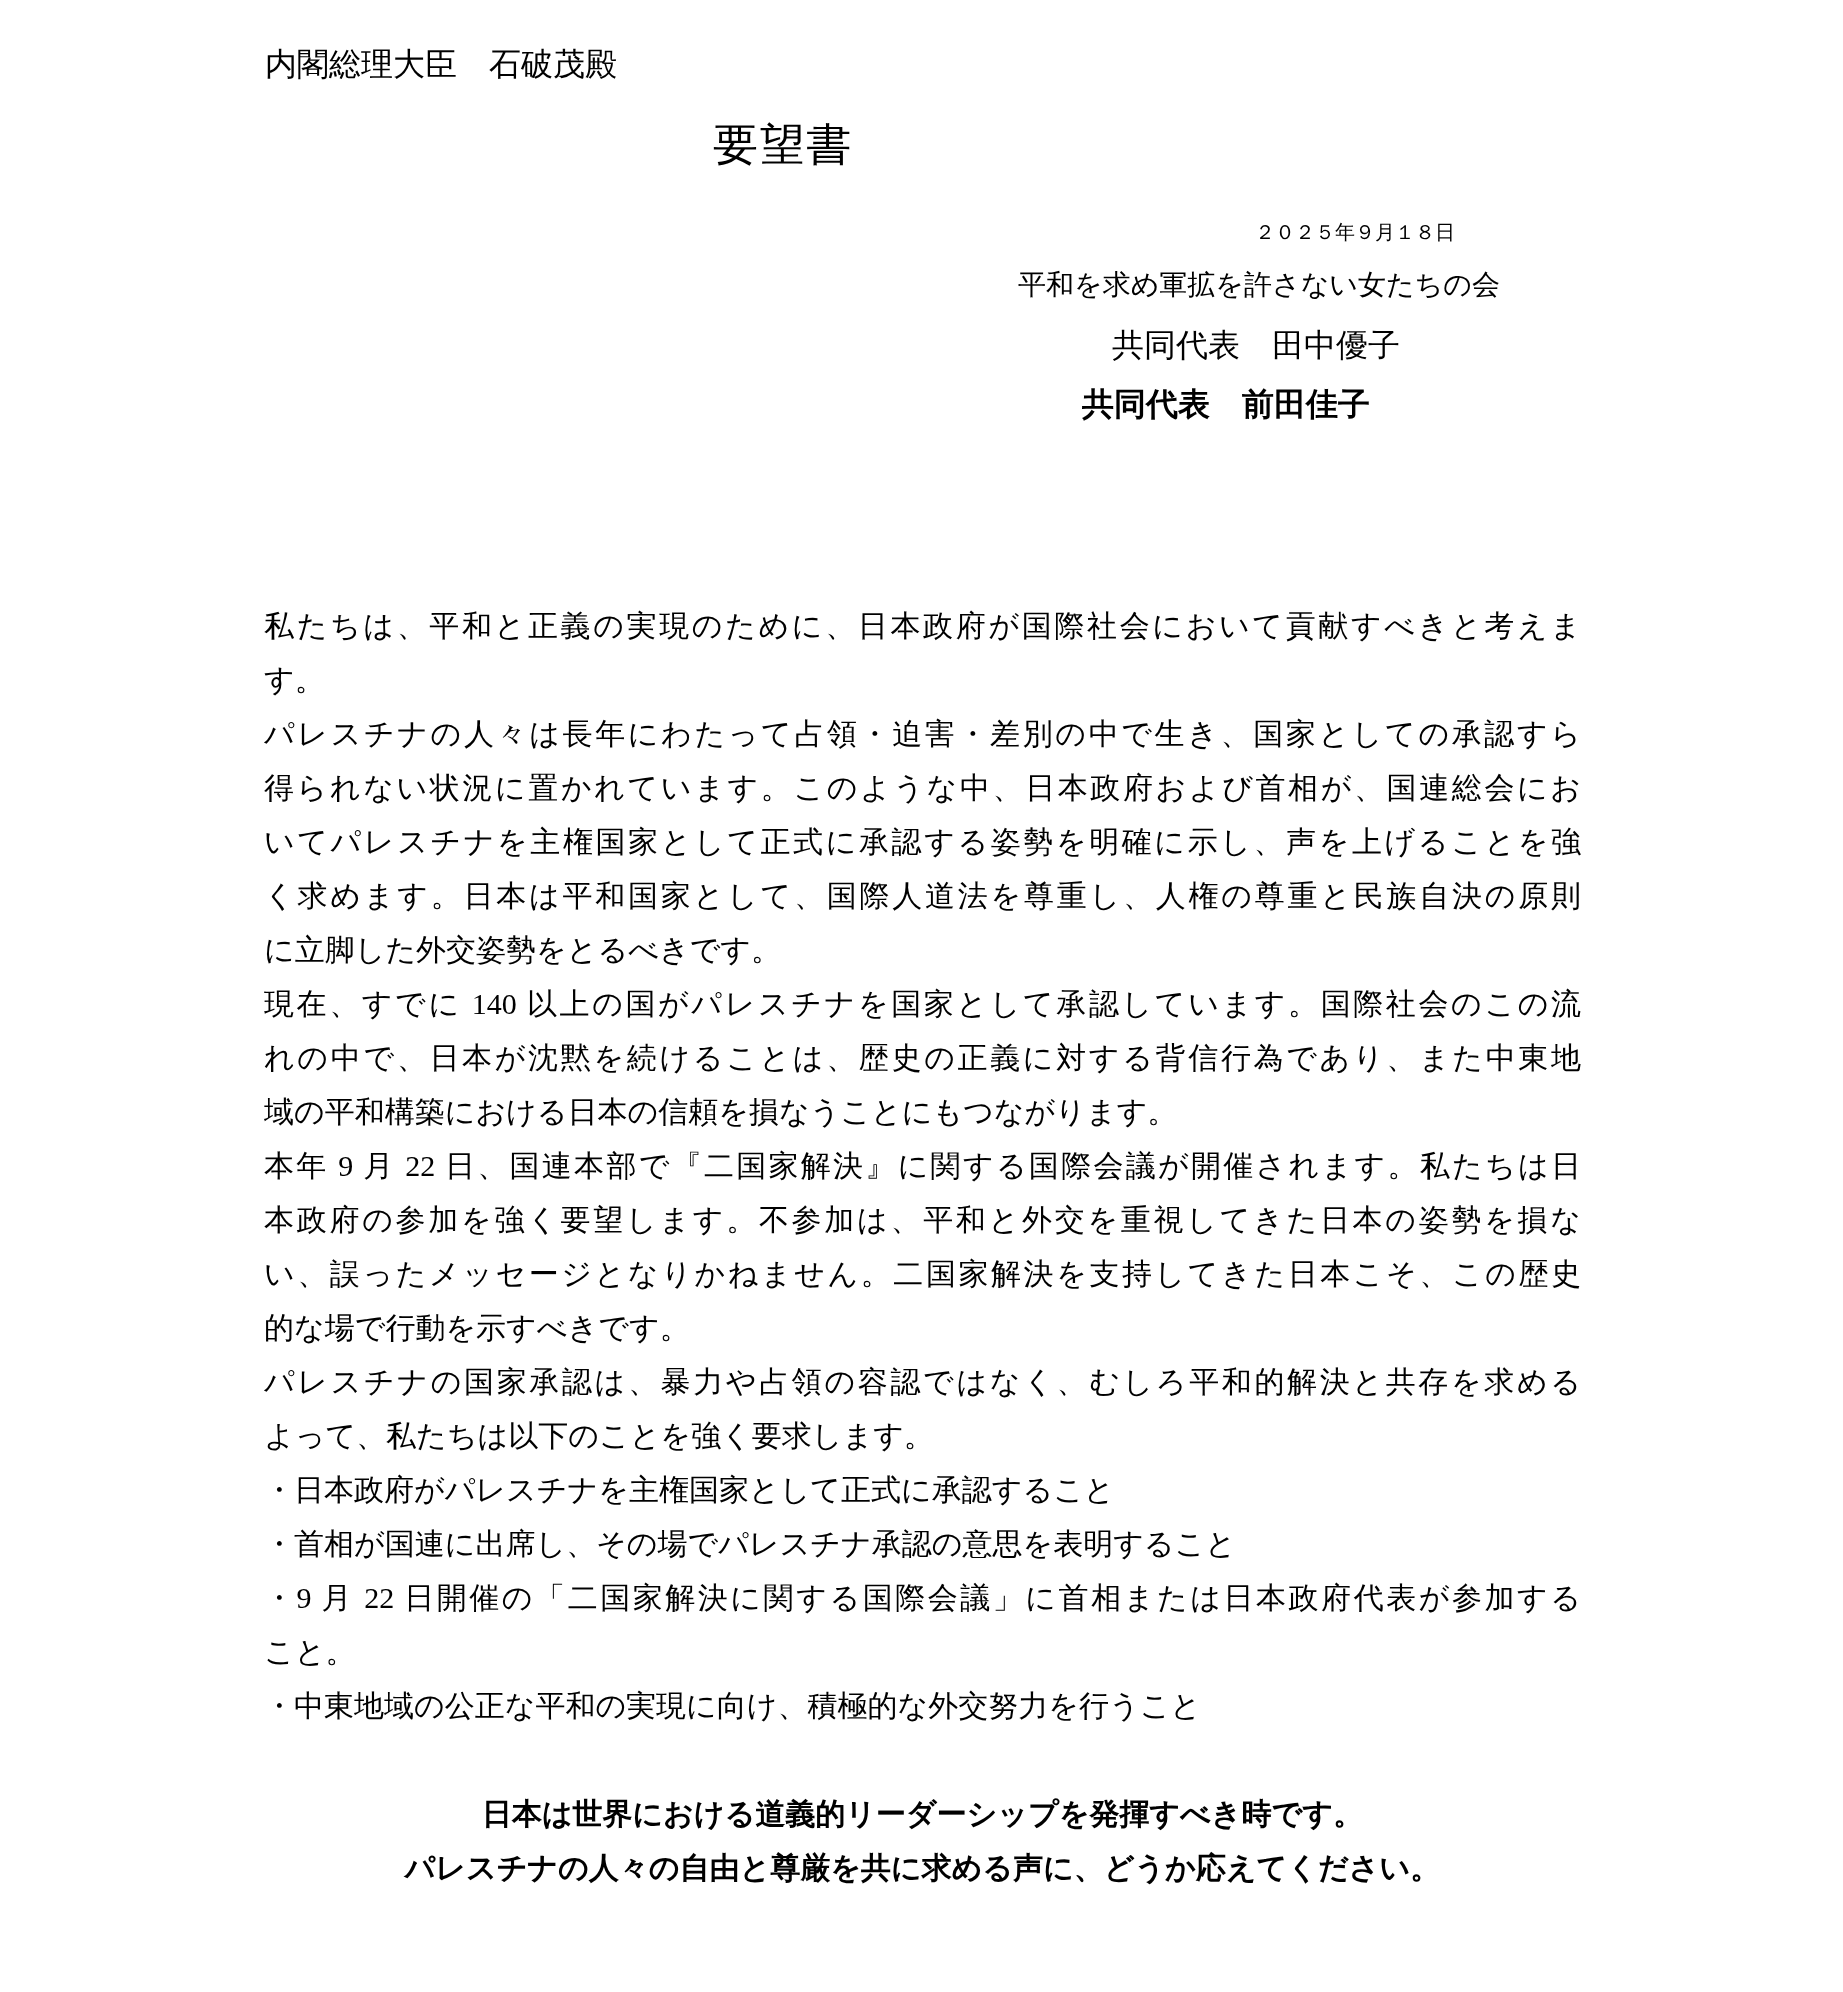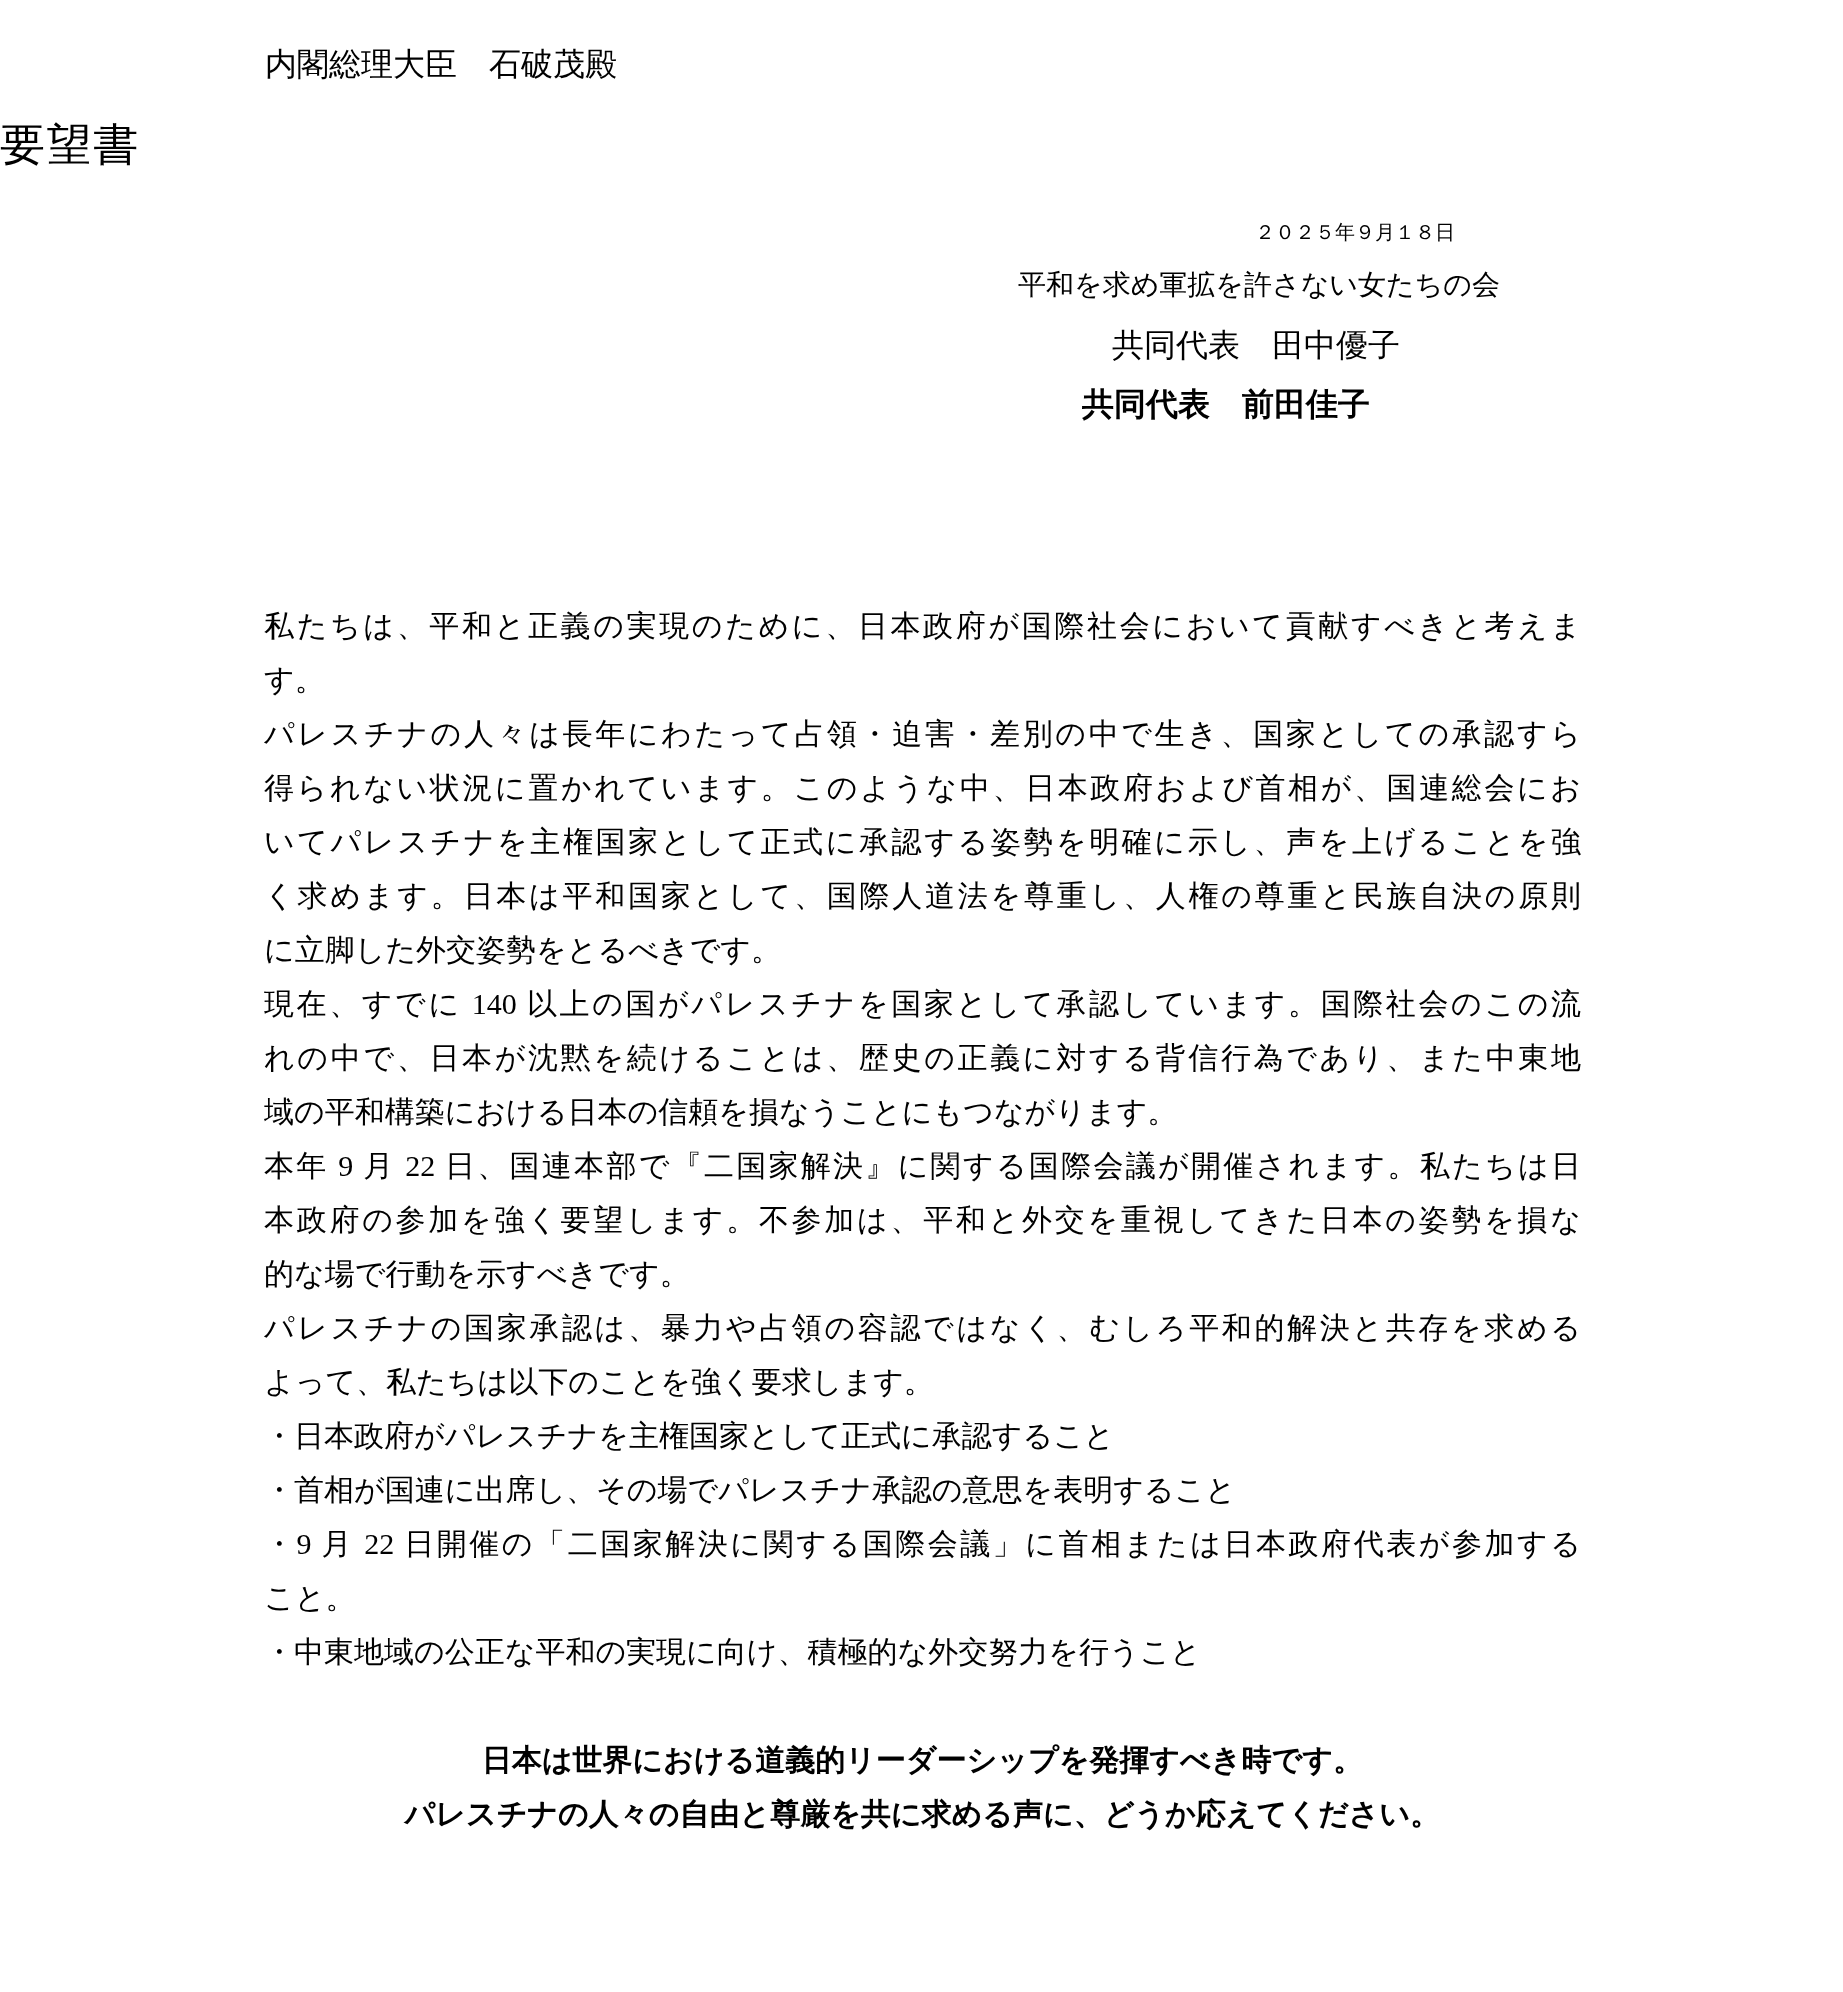--- a/index.html
+++ b/index.html
@@ -16,20 +16,21 @@
     overflow: hidden;
   }
   .abs { position: absolute; }
   .addressee {
     top: 37px; left: 265px;
     font-size: 32px; line-height: 54px;
     white-space: pre;
   }
   .doc-title {
     top: 114px; left: 0; width: 1566px;
+    text-align: center;
     font-size: 45px; line-height: 62px;
     letter-spacing: 1.6px;
   }
   .date-line { top: 205px; left: 1255px; font-size: 20px; line-height: 54px; white-space: pre; }
   .org-line  { top: 258px; left: 1018px; font-size: 28px; line-height: 54px; white-space: pre; }
   .rep-line-1 { top: 318px; left: 1112px; font-size: 32px; line-height: 54px; white-space: pre; }
   .rep-line-2 { top: 377px; left: 1082px; font-size: 32px; line-height: 54px; white-space: pre; font-weight: bold; }
   .doc-body {
     top: 599px; left: 264px; width: 1317px;
     font-size: 30px;
@@ -72,20 +73,21 @@
     <div class="line justify">パレスチナの人々は長年にわたって占領・迫害・差別の中で生き、国家としての承認すら</div>
     <div class="line justify">得られない状況に置かれています。このような中、日本政府および首相が、国連総会にお</div>
     <div class="line justify">いてパレスチナを主権国家として正式に承認する姿勢を明確に示し、声を上げることを強</div>
     <div class="line justify">く求めます。日本は平和国家として、国際人道法を尊重し、人権の尊重と民族自決の原則</div>
     <div class="line">に立脚した外交姿勢をとるべきです。</div>
     <div class="line justify">現在、すでに 140 以上の国がパレスチナを国家として承認しています。国際社会のこの流</div>
     <div class="line justify">れの中で、日本が沈黙を続けることは、歴史の正義に対する背信行為であり、また中東地</div>
     <div class="line">域の平和構築における日本の信頼を損なうことにもつながります。</div>
     <div class="line justify">本年 9 月 22 日、国連本部で『二国家解決』に関する国際会議が開催されます。私たちは日</div>
     <div class="line justify">本政府の参加を強く要望します。不参加は、平和と外交を重視してきた日本の姿勢を損な</div>
+    <div class="line justify">い、誤ったメッセージとなりかねません。二国家解決を支持してきた日本こそ、この歴史</div>
     <div class="line">的な場で行動を示すべきです。</div>
     <div class="line justify">パレスチナの国家承認は、暴力や占領の容認ではなく、むしろ平和的解決と共存を求める</div>
     <div class="line">よって、私たちは以下のことを強く要求します。</div>
     <div class="line">・日本政府がパレスチナを主権国家として正式に承認すること</div>
     <div class="line">・首相が国連に出席し、その場でパレスチナ承認の意思を表明すること</div>
     <div class="line justify">・9 月 22 日開催の「二国家解決に関する国際会議」に首相または日本政府代表が参加する</div>
     <div class="line">こと。</div>
     <div class="line">・中東地域の公正な平和の実現に向け、積極的な外交努力を行うこと</div>
     <div class="line"></div>
     <div class="line center">日本は世界における道義的リーダーシップを発揮すべき時です。</div>

